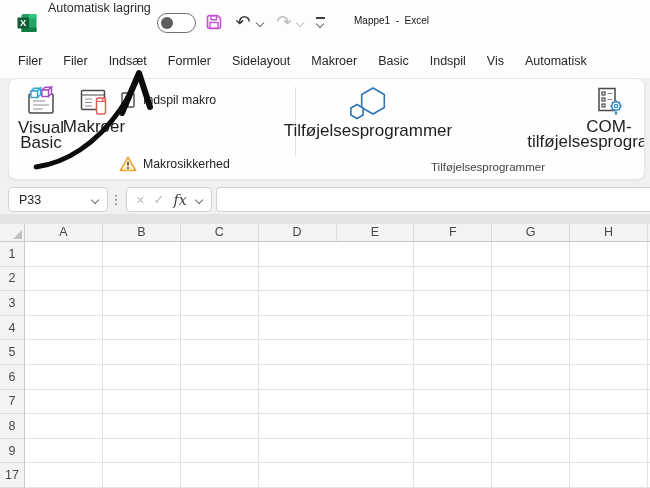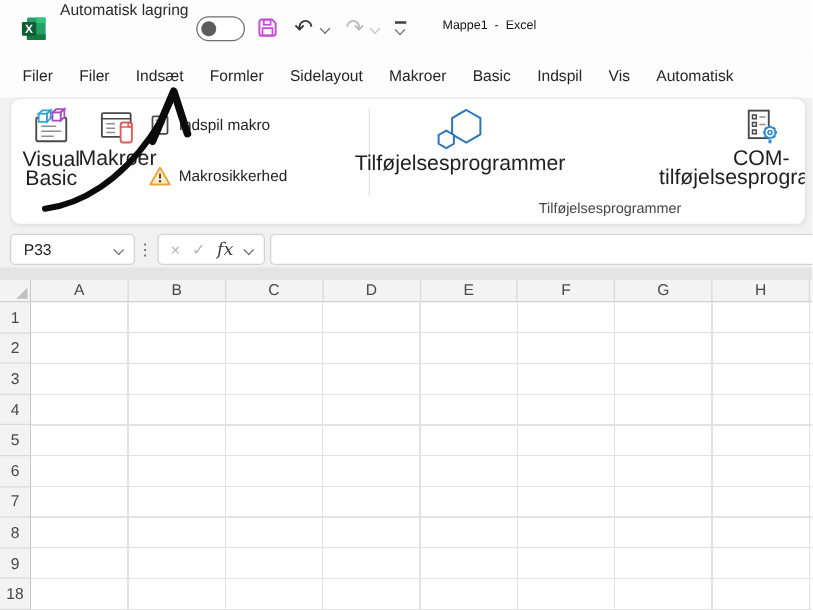--- a/index.html
+++ b/index.html
@@ -155,21 +155,21 @@
   <div class="smallbtn" style="top:12px;">
     <svg width="18" height="18" viewBox="0 0 18 18">
       <rect x="3" y="2" width="12" height="14" rx="1" fill="#fff" stroke="#4a4a4a" stroke-width="1.4"></rect>
       <path d="M5.5 5.2 h7 M5.5 8 h7" stroke="#8d8d8d" stroke-width="1.1"></path>
       <circle cx="7" cy="12.3" r="3.1" fill="#c8342f"></circle>
     </svg>
     <span class="slabel">Indspil makro</span>
   </div>
 
 
-  <div class="smallbtn" style="top:53px;">
+  <div class="smallbtn" style="top:76px;">
     <svg width="18" height="18" viewBox="0 0 18 18">
       <path d="M9 2.2 L16.8 15.6 H1.2 Z" fill="#fdf0cc" stroke="#e8a33d" stroke-width="1.5" stroke-linejoin="round"></path>
       <path d="M9 6.8 v4" stroke="#584a22" stroke-width="1.6"></path>
       <circle cx="9" cy="13" r="1" fill="#584a22"></circle>
     </svg>
     <span class="slabel">Makrosikkerhed</span>
   </div>
 
 
   <div class="group-divider"></div>
@@ -237,21 +237,21 @@
 <div class="row-headers">
   <div class="row-header">1</div>
   <div class="row-header">2</div>
   <div class="row-header">3</div>
   <div class="row-header">4</div>
   <div class="row-header">5</div>
   <div class="row-header">6</div>
   <div class="row-header">7</div>
   <div class="row-header">8</div>
   <div class="row-header">9</div>
-  <div class="row-header">18</div>
+  <div class="row-header">17</div>
 </div>
 
 <div class="cells"></div>
 
 <svg class="annot" width="650" height="488">
   <path d="M36 167 C66 163 96 144 120 110 C127 100 132 91 136 82" stroke="#0b0b0b" stroke-width="4.8" fill="none" stroke-linecap="round"></path>
   <path d="M122 113 L139 73 L150 107" stroke="#0b0b0b" stroke-width="6" fill="none" stroke-linecap="round" stroke-linejoin="round"></path>
 </svg>
 
 </body></html>

